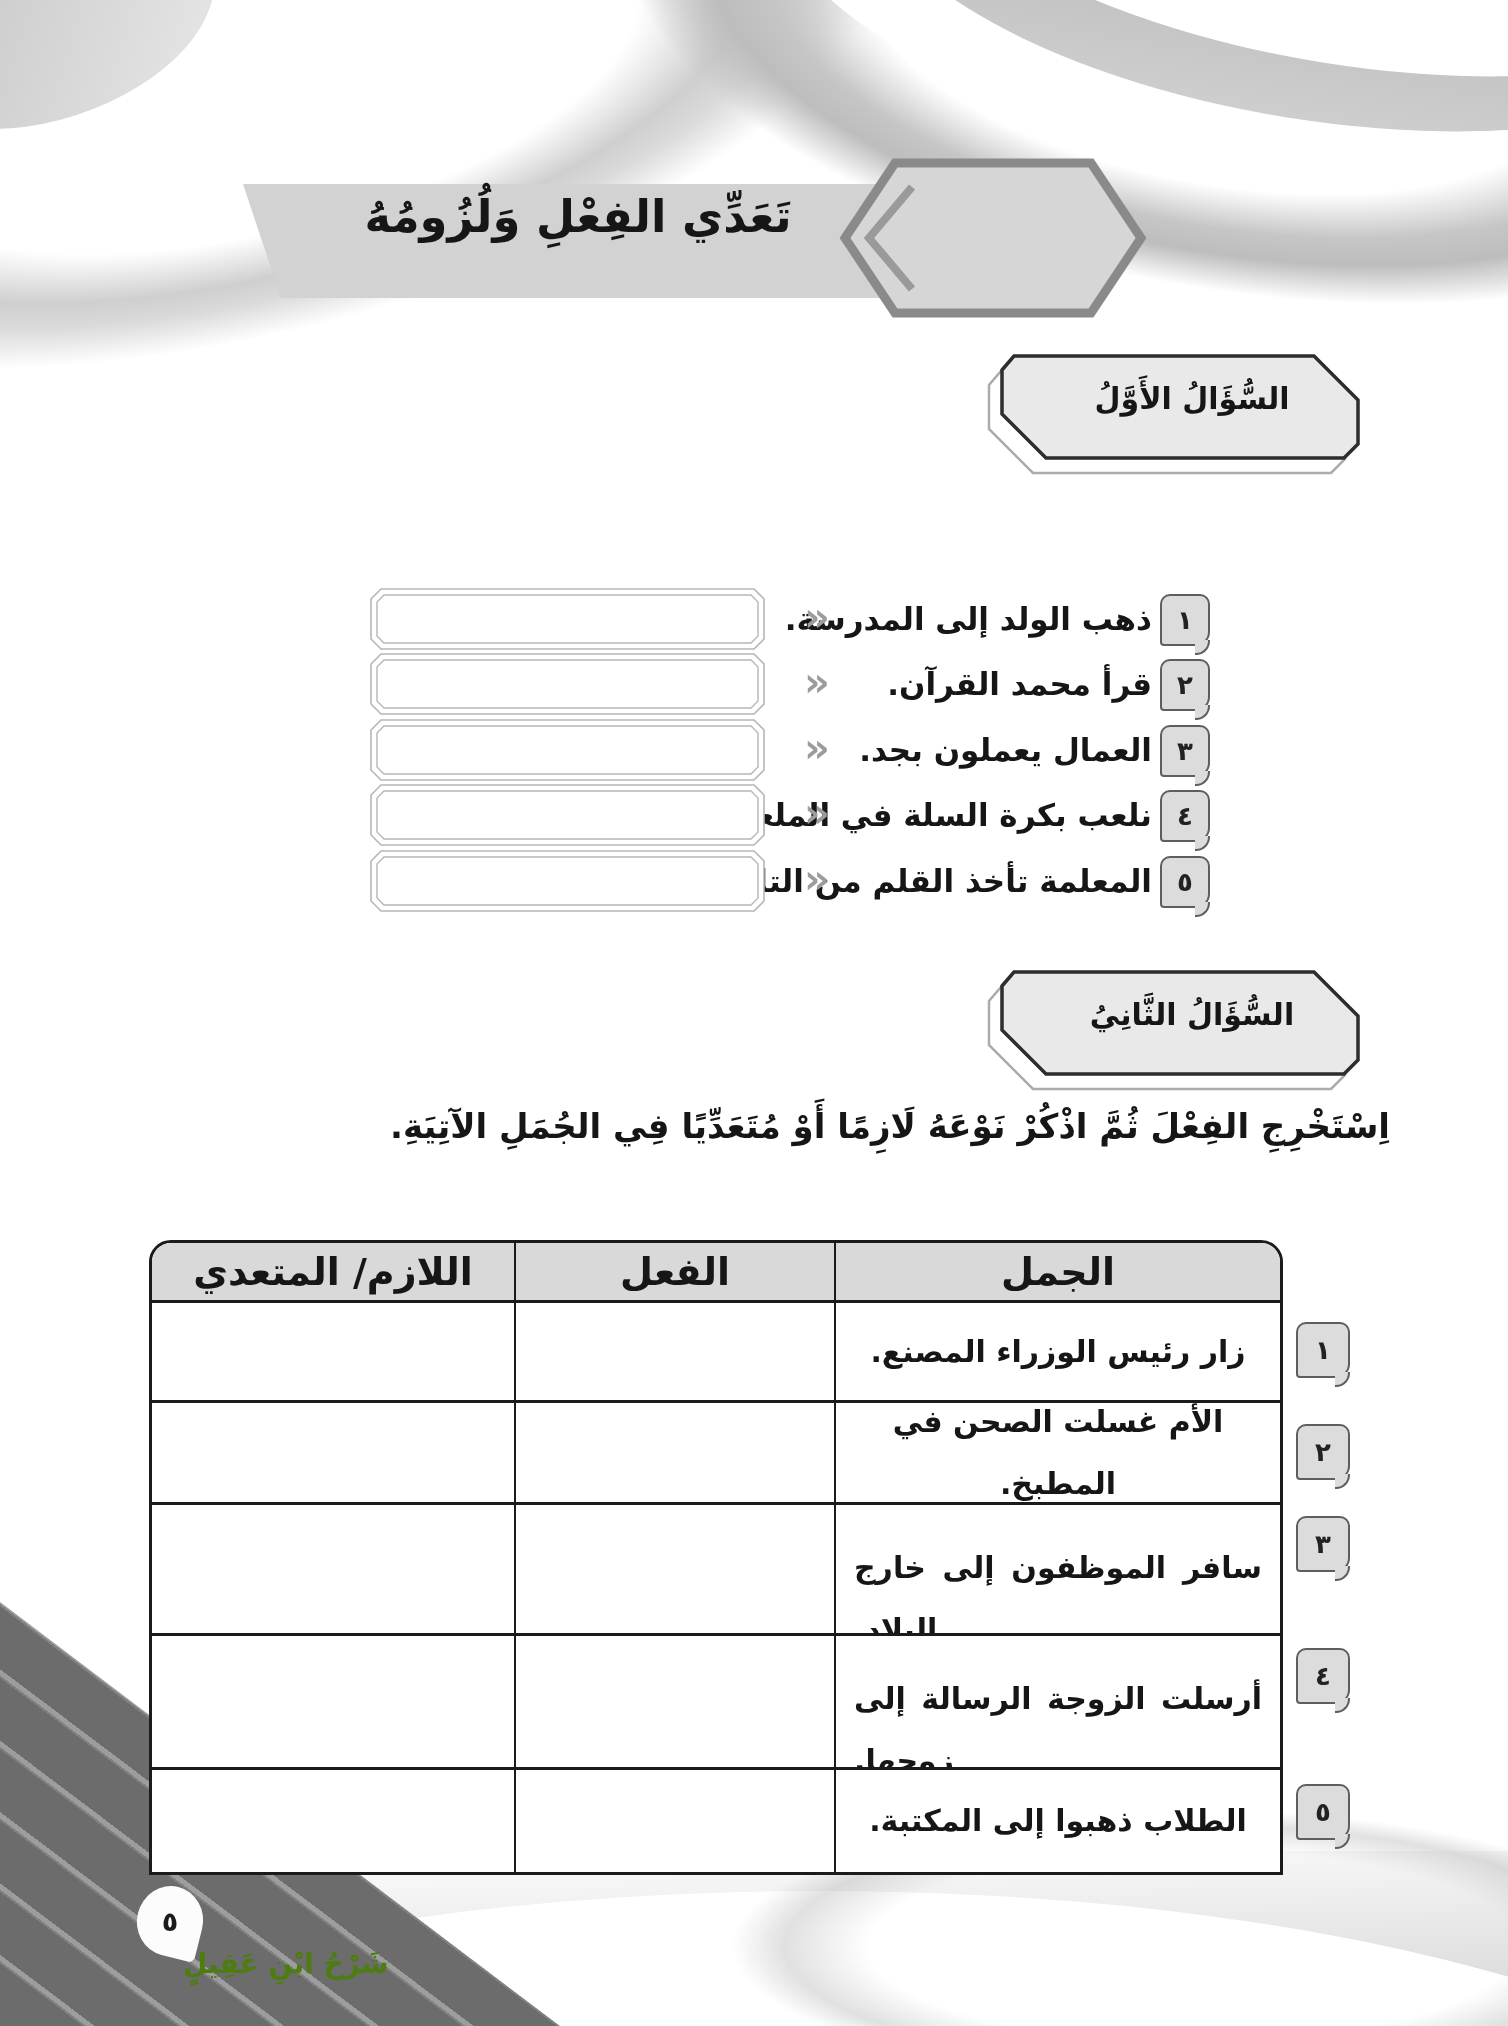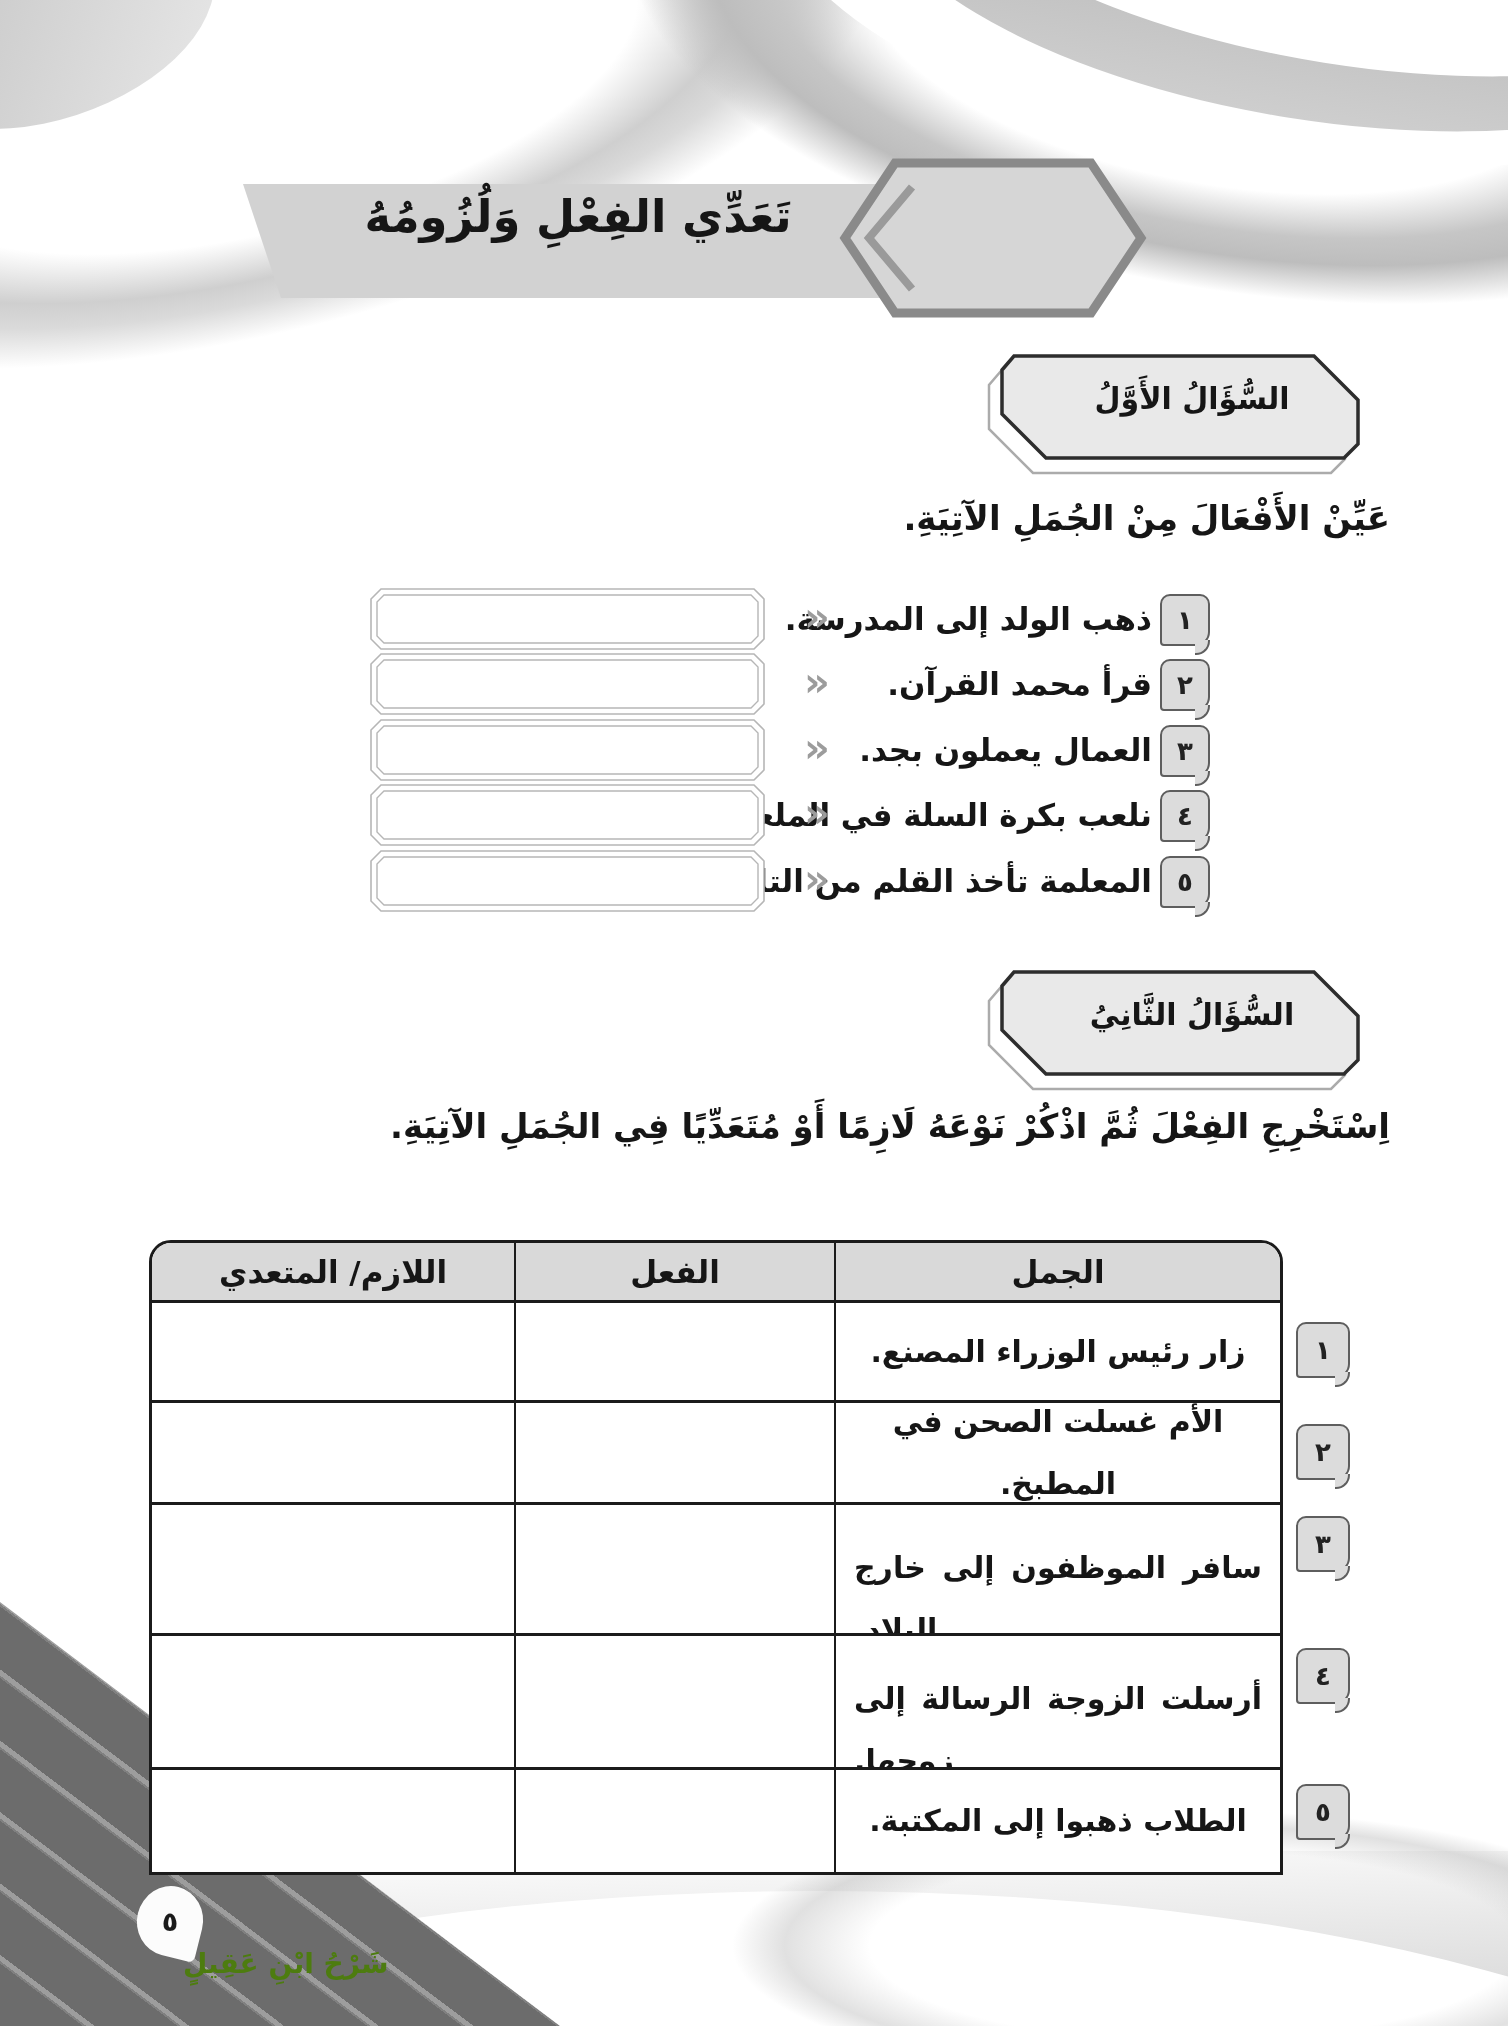--- a/index.html
+++ b/index.html
@@ -54,21 +54,21 @@
   .q1-sentence{position:absolute;right:58px;top:0;height:66px;line-height:66px;font-size:31px;font-weight:700;white-space:nowrap;}
   .q1-chevron{position:absolute;left:425px;top:0;width:44px;height:66px;line-height:62px;text-align:center;
     font-size:40px;font-weight:700;color:#9c9c9c;}
   .ansbox{position:absolute;left:0;top:2px;}
   
   .grid-table{left:149px;top:1240px;width:1128px;height:629px;border:3px solid #1b1b1b;border-radius:22px 22px 0 0;
     overflow:hidden;background:#fff;display:grid;direction:rtl;
     grid-template-columns:446px 320px 1fr;
     grid-template-rows:60px 100px 102px 131px 134px 1fr;}
   .th{background:#d9d9d9;border-bottom:3px solid #1b1b1b;display:flex;align-items:center;justify-content:center;
-    font-size:31px;font-weight:700;}
+    font-size:38px;font-weight:700;}
   .td{border-bottom:3px solid #1b1b1b;}
   .sep{border-left:2.5px solid #1b1b1b;} 
   .cell-sentence{padding:6px 18px;font-size:30px;font-weight:700;display:flex;flex-direction:column;
     justify-content:center;text-align:center;line-height:62px;overflow:hidden;}
   .cell-sentence.two-line{text-align:justify;text-align-last:left;justify-content:flex-start;padding-top:32px;}
   .tbadge{position:absolute;left:1300px;width:50px;}
   .tbadge .num-badge{width:50px;height:52px;}
   
   .book-title{left:183px;top:1947px;font-size:28px;font-weight:700;color:#4d7c0f;}
   .page-drop{left:137px;top:1886px;width:66px;height:70px;background:#fcfcfc;
@@ -100,21 +100,20 @@
     <polygon points="9,86 59,11 255,11 305,86 255,161 59,161" fill="#d6d6d6" stroke="#8a8a8a" stroke-width="9"></polygon>
     <polyline points="76,35 33,86 76,137" fill="none" stroke="#9a9a9a" stroke-width="8"></polyline>
   </svg>
 
   <svg class="abs qbox" style="left:984px;top:354px;" viewBox="0 0 376 130">
     <polygon points="17,17 317,17 361,61 361,105 347,119 49,119 5,75 5,31" fill="#ffffff" stroke="#ababab" stroke-width="2.5"></polygon>
     <polygon points="30,2 330,2 374,46 374,90 360,104 62,104 18,60 18,16" fill="#e9e9e9" stroke="#2d2d2d" stroke-width="3.5"></polygon>
   </svg>
   <div class="abs qbox-text" style="top:356px;">السُّؤَالُ الأَوَّلُ</div>
 
-  <div class="abs instruction" style="top:498px;">عَيِّنْ الأَفْعَالَ مِنْ الجُمَلِ الآتِيَةِ.</div>
 
   <div class="q1row" style="top:586px;">
     <div class="num-badge q1-badge">١</div>
     <div class="q1-sentence">ذهب الولد إلى المدرسة.</div>
     <div class="q1-chevron">«</div>
     <svg class="ansbox" width="395" height="62" viewBox="0 0 395 62">
       <polygon points="11,1 384,1 394,11 394,51 384,61 11,61 1,51 1,11" fill="#ffffff" stroke="#b6b6b6" stroke-width="1.6"></polygon>
       <polygon points="14,7 381,7 388,14 388,48 381,55 14,55 7,48 7,14" fill="none" stroke="#b6b6b6" stroke-width="1.4"></polygon>
     </svg>
   </div>

